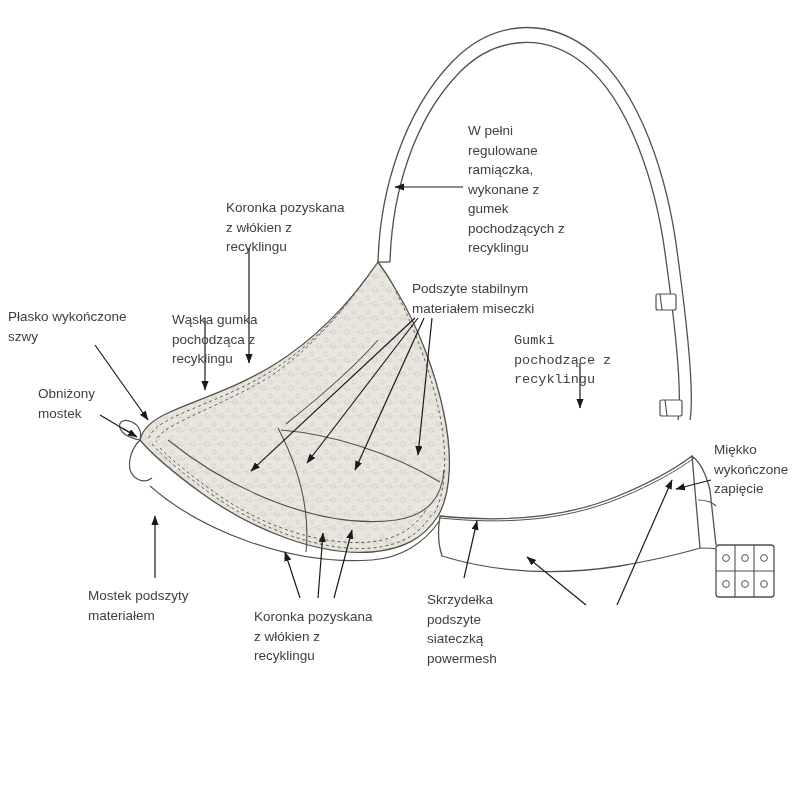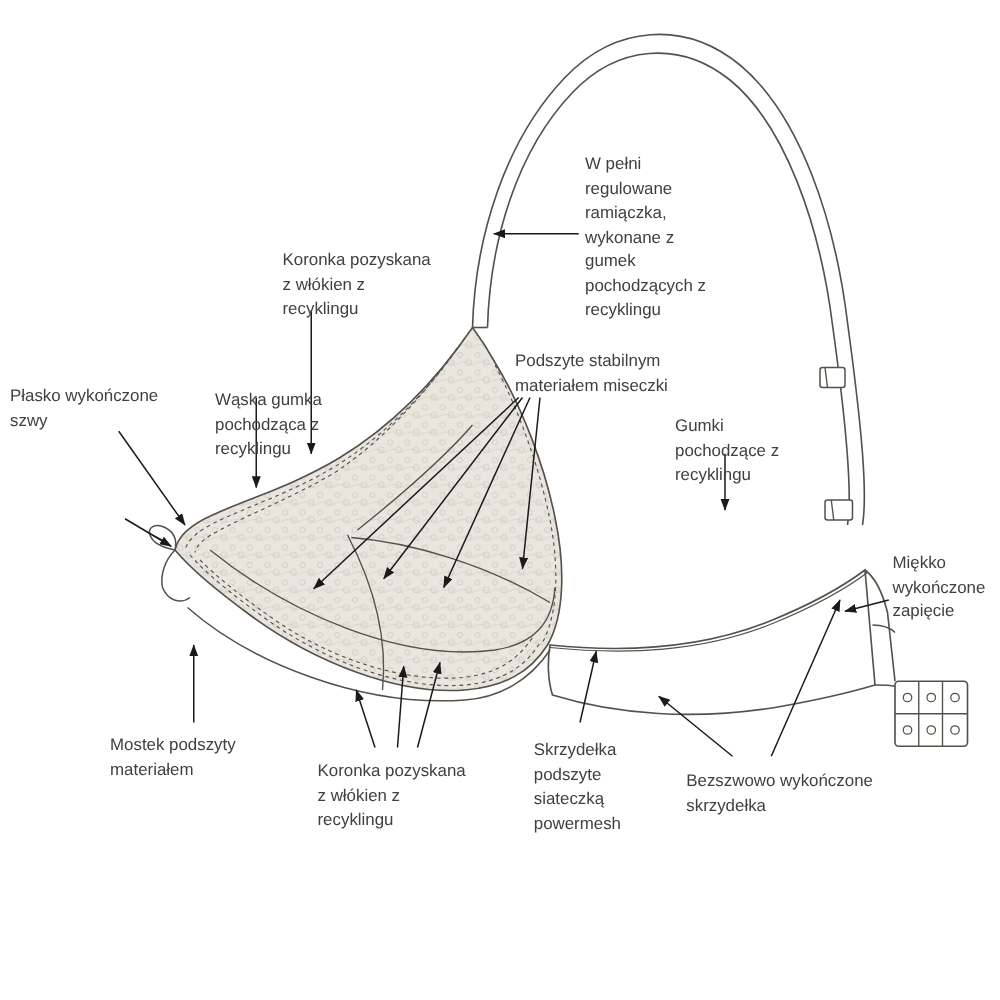--- a/index.html
+++ b/index.html
@@ -156,31 +156,31 @@
   <div class="anno" style="left:226px; top:198px; width:150px;">Koronka pozyskana
 z włókien z
 recyklingu</div>
   <div class="anno" style="left:172px; top:269px; width:120px;margin-top:41px;">Wąska gumka
 pochodząca z
 recyklingu</div>
   <div class="anno" style="left:8px; top:307px; width:150px;">Płasko wykończone
 szwy</div>
   <div class="anno" style="left:412px; top:279px; width:160px;">Podszyte stabilnym
 materiałem miseczki</div>
-  <div class="anno" style="left:540px; top:331px; width:110px;">Gumki
+  <div class="anno" style="left:514px; top:331px; width:110px;font-family:Liberation Mono, monospace;">Gumki
 pochodzące z
 recyklingu</div>
+  <div class="anno" style="left:38px; top:384px; width:100px;">Obniżony
+mostek</div>
   <div class="anno" style="left:714px; top:440px; width:100px;">Miękko
 wykończone
 zapięcie</div>
   <div class="anno" style="left:88px; top:586px; width:140px;">Mostek podszyty
 materiałem</div>
   <div class="anno" style="left:254px; top:607px; width:150px;">Koronka pozyskana
 z włókien z
 recyklingu</div>
   <div class="anno" style="left:427px; top:590px; width:100px;">Skrzydełka
 podszyte
 siateczką
 powermesh</div>
-  <div class="anno" style="left:549px; top:615px; width:190px;">Bezszwowo wykończone
-skrzydełka</div>
 
 </div>
 
 </body></html>

